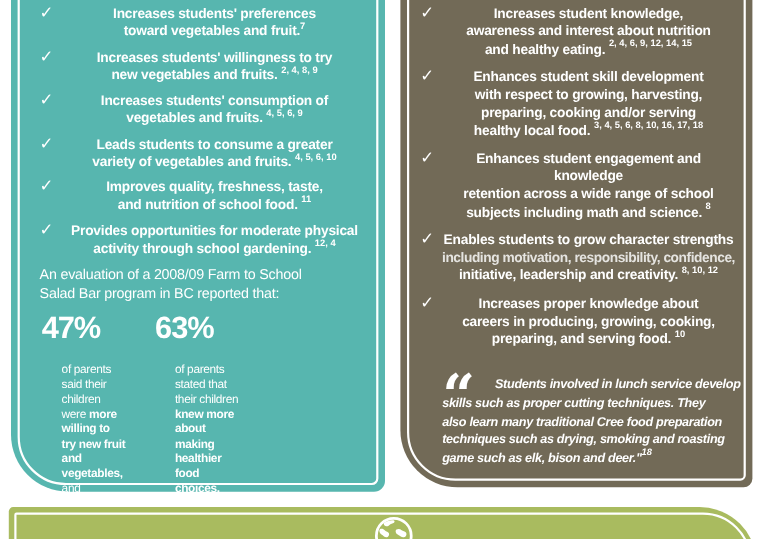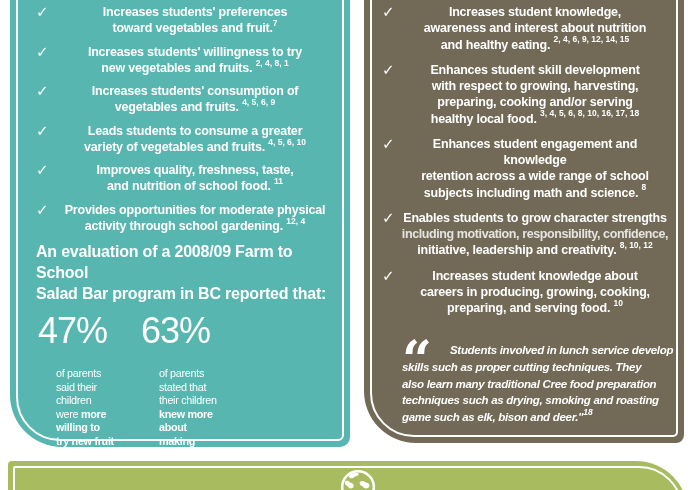--- a/index.html
+++ b/index.html
@@ -48,27 +48,27 @@
   .panel-right .item-text{width:282px;}
   .item-text .light{
     font-weight:bold;color:rgba(255,255,255,0.82);letter-spacing:-0.4px;
   }
   sup{
     font-size:8.5px;font-weight:bold;line-height:0;
     position:relative;top:-1px;letter-spacing:0;
   }
   .left-heading{
     margin:7px 0 9px 0;
-    font-size:16px;font-weight:bold;line-height:1.32;
+    font-size:13px;font-weight:normal;line-height:1.32;
     white-space:pre-line;letter-spacing:-0.2px;
   }
   .stats-row{display:flex;gap:8px;margin-left:2px;}
   .stat-col{width:95px;}
   .stat-value{
-    font-size:36px;font-weight:normal;line-height:1;margin-bottom:3px;
+    font-size:28px;font-weight:bold;line-height:1;margin-bottom:3px;
     letter-spacing:-1px;
   }
   .stat-text{
     margin:18px;font-size:10.8px;line-height:1.25;letter-spacing:-0.3px;
     font-weight:normal;
   }
   .stat-text .b{font-weight:bold;}
 
   .quote{margin:26px 0 0 20px;position:relative;width:282px;}
   .quote-mark{
@@ -100,21 +100,21 @@
       <ul class="check-list" id="left-list">
   <li class="check-item">
     <span class="check">✓</span>
     <span class="item-text"><span>Increases students' preferences
 toward vegetables and fruit.</span><sup>7</sup></span>
   </li>
 
   <li class="check-item">
     <span class="check">✓</span>
     <span class="item-text"><span>Increases students' willingness to try
-new vegetables and fruits. </span><sup>2, 4, 8, 1</sup></span>
+new vegetables and fruits. </span><sup>2, 4, 8, 9</sup></span>
   </li>
 
   <li class="check-item">
     <span class="check">✓</span>
     <span class="item-text"><span>Increases students' consumption of
 vegetables and fruits. </span><sup>4, 5, 6, 9</sup></span>
   </li>
 
   <li class="check-item">
     <span class="check">✓</span>
@@ -179,21 +179,21 @@
 
   <li class="check-item">
     <span class="check">✓</span>
     <span class="item-text"><span>Enables students to grow character strengths
 </span><span class="light">including motivation, responsibility, confidence,
 </span><span>initiative, leadership and creativity. </span><sup>8, 10, 12</sup></span>
   </li>
 
   <li class="check-item">
     <span class="check">✓</span>
-    <span class="item-text"><span>Increases student knowledge about
+    <span class="item-text"><span>Increases proper knowledge about
 careers in producing, growing, cooking,
 preparing, and serving food. </span><sup>10</sup></span>
   </li>
 </ul>
       <figure class="quote">
         <span class="quote-mark">“</span>
         <p class="quote-text"><span>Students involved in lunch service develop
 skills such as proper cutting techniques. They
 also learn many traditional Cree food preparation
 techniques such as drying, smoking and roasting

